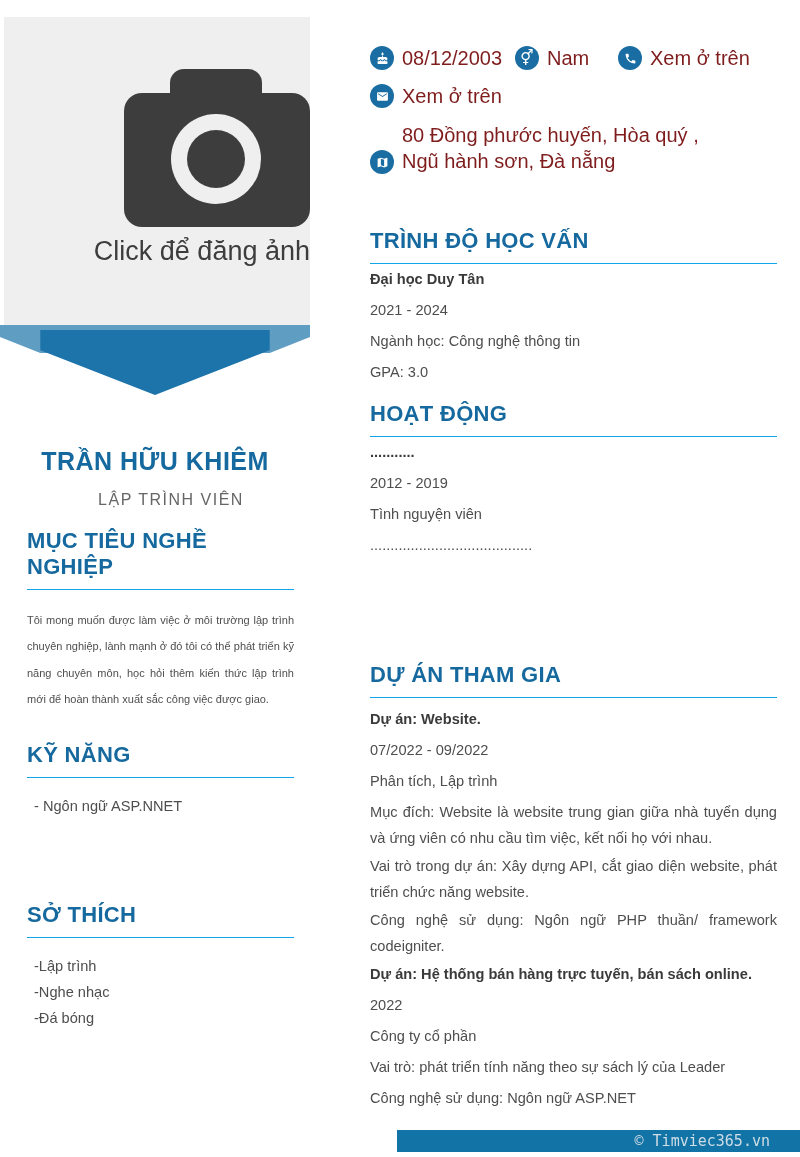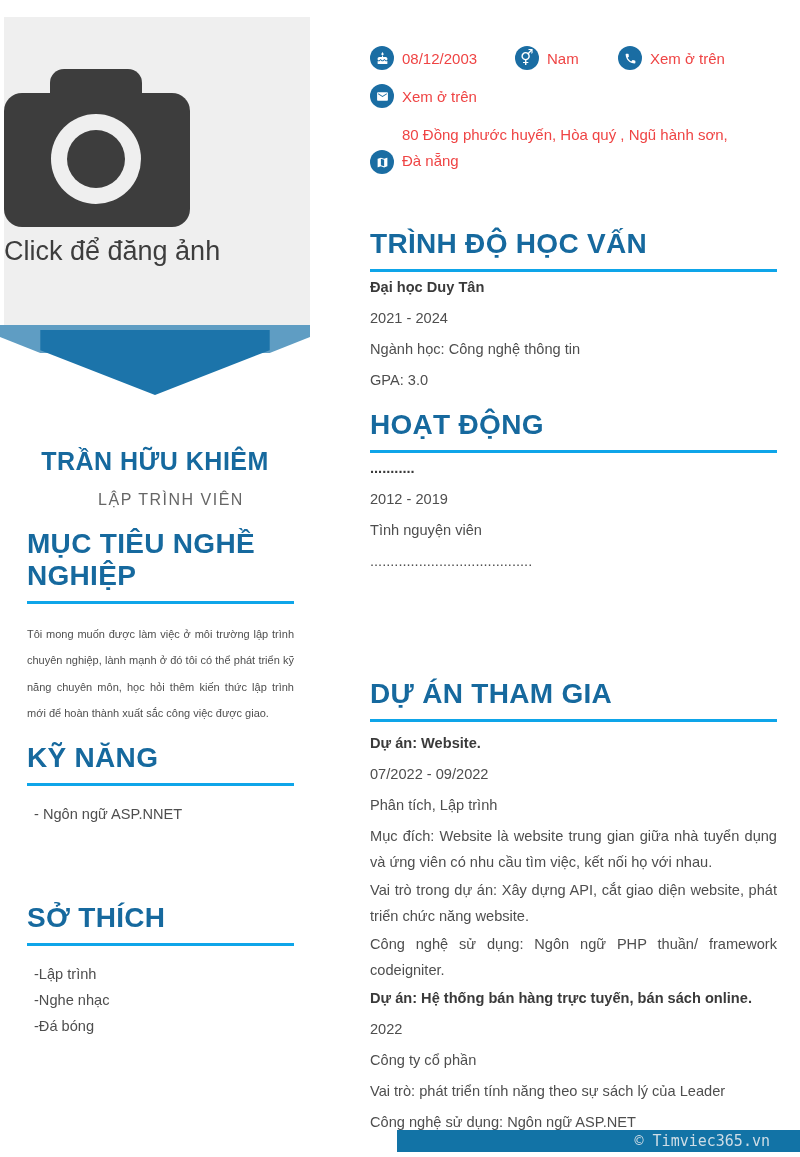--- a/index.html
+++ b/index.html
@@ -8,21 +8,21 @@
     position:relative; width:800px; height:1157px; background:#ffffff;
     font-family:"Liberation Sans", sans-serif; overflow:hidden;
     margin:0 auto;
   }
 
   
   .sidebar { position:absolute; left:0; top:0; width:310px; height:1157px; }
 
   .photo-box {
     position:absolute; left:4px; top:17px; width:306px; height:308px;
-    background:#efefef; display:flex; flex-direction:column; align-items:flex-start;
+    background:#efefef; display:flex; flex-direction:column; align-items:flex-end;
     cursor:pointer;
   }
   .photo-box svg { margin-top:50px; }
   .photo-caption { margin-top:9px; font-size:27px; color:#3d3d3d; }
 
   .ribbon { position:absolute; left:0; top:325px; width:310px; height:70px; }
   .ribbon .light {
     position:absolute; inset:0; background:#5f9dc3;
     clip-path:polygon(0 0, 100% 0, 100% 17%, 87% 40%, 13% 40%, 0 17%);
   }
@@ -34,22 +34,22 @@
   .cv-name {
     position:absolute; left:0; top:447px; width:310px; text-align:center;
     font-size:25px; font-weight:bold; color:#16699e; letter-spacing:.5px;
   }
   .cv-title {
     position:absolute; left:0; top:491px; width:310px; text-align:center;
     font-size:16px; color:#666; letter-spacing:1.5px;padding-left:32px;
   }
 
   .sec-h {
-    font-size:28px; font-weight:bold; color:#16699e;
-    padding-bottom:9px; border-bottom:3px solid #0ea5e9; letter-spacing:.3px;
+    font-size:22px; font-weight:bold; color:#16699e;
+    padding-bottom:9px; border-bottom:1px solid #0ea5e9; letter-spacing:.3px;
   }
 
   .objective { position:absolute; left:27px; top:528px; width:267px; }
   .objective p {
     margin-top:17px; font-size:11px; line-height:26.3px; color:#4e4e4e;
     text-align:justify;
   }
 
   .skills { position:absolute; left:27px; top:742px; width:267px; }
   .skills ul, .hobbies ul { list-style:none; margin-top:15px; }
@@ -58,21 +58,21 @@
   .hobbies { position:absolute; left:27px; top:902px; width:267px; }
 
   
   .main { position:absolute; left:370px; top:46px; width:407px; }
 
   .c-row { display:flex; align-items:center; margin-bottom:14px; }
   .c-row.addr { align-items:flex-start; margin-top:3px; }
   .c-item { display:flex; align-items:center; gap:8px; }
   .c-item.w1 { width:145px; }
   .c-item.w2 { width:103px; }
-  .c-text { font-size:15px; color:#ef4444; }
+  .c-text { font-size:20px; color:#7f1d1d; }
   .addr .c-text { max-width:335px; line-height:26px; }
   .addr .icon-circle { margin-top:1px; }
 
   .icon-circle {
     width:24px; height:24px; border-radius:50%; background:#1a6da3;
     display:flex; align-items:center; justify-content:center; flex:none;
   }
   .icon-circle svg { display:block; }
   .glyph {
     font-family:"DejaVu Sans", sans-serif; color:#fff; font-size:15px;

